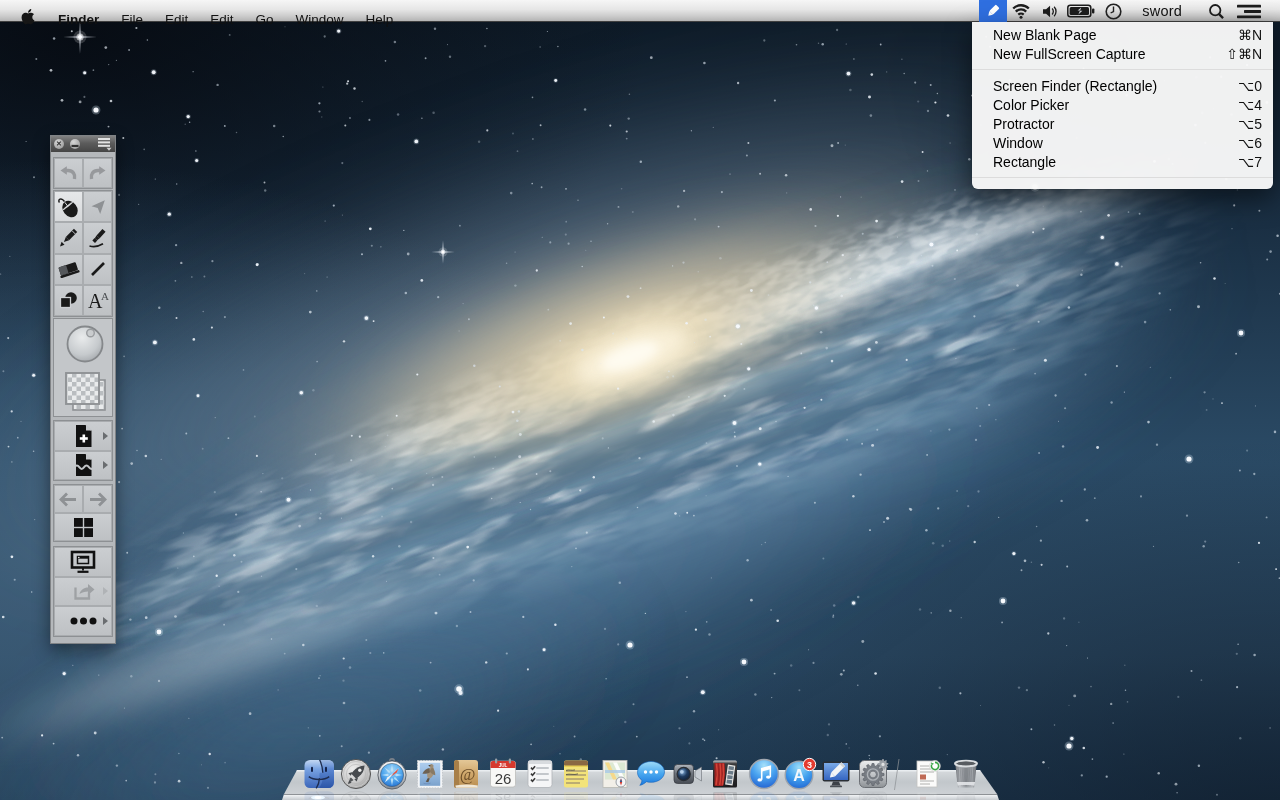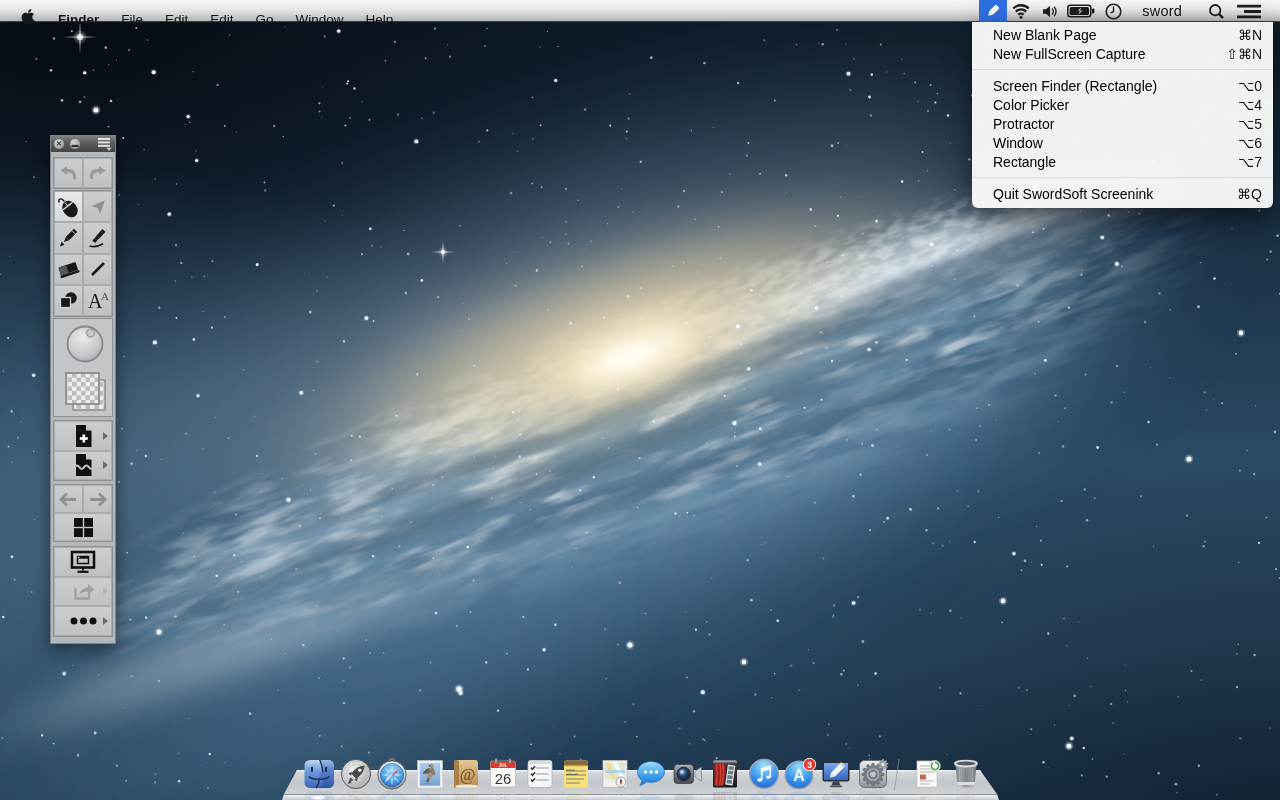--- a/index.html
+++ b/index.html
@@ -1064,24 +1064,20 @@
     </div>
  <div class="mi">
       <span>Window</span>
       <span class="sc">⌥6</span>
     </div>
  <div class="mi">
       <span>Rectangle</span>
       <span class="sc">⌥7</span>
     </div>
  <div class="sep"></div>
- <div class="mi">
-      <span>Quit SwordSoft Screenink</span>
-      <span class="sc">⌘Q</span>
-    </div>
 </div>
 
 <div id="palette">
  <div id="ptitle">
   <div class="tbtn">✕</div>
       <div class="tbtn" style="margin-left:6px;">▬</div>
   <svg width="14" height="13" viewBox="0 0 14 13" style="position:absolute;right:3px;top:2px;">
         <g fill="#e3e3e3">
           <rect x="0" y="0" width="12" height="2"></rect>
           <rect x="0" y="3.4" width="12" height="2"></rect>

